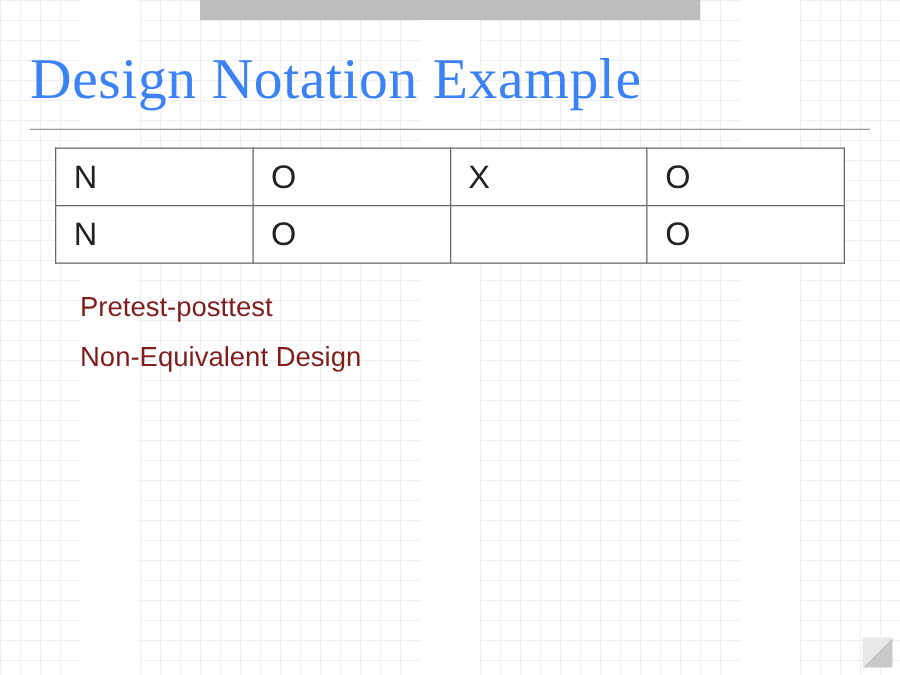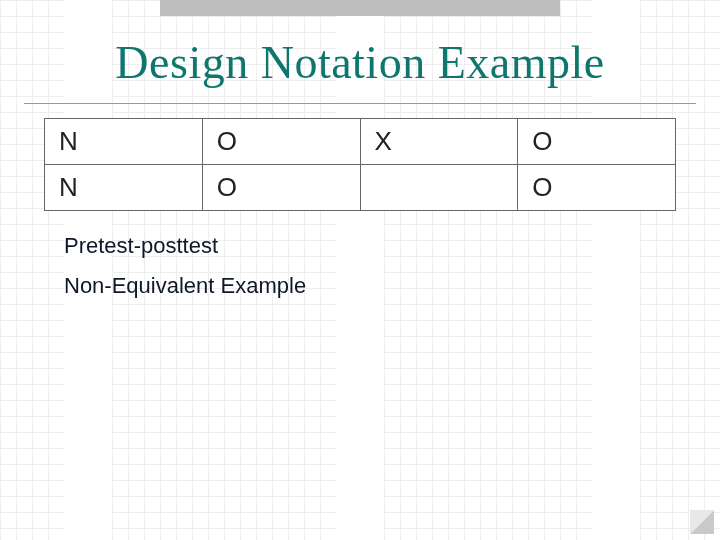--- a/index.html
+++ b/index.html
@@ -23,45 +23,44 @@
   .gridbg::before { left:64px; width:48px; }
   .gridbg::after  { left:336px; width:48px; }
   .mask1 { position:absolute; top:0; bottom:0; left:592px; width:48px; background:#fff; z-index:0;}
   .topbar {
     position: absolute; top: 0; left: 160px; width: 400px; height: 16px;
     background: #bdbdbd; z-index: 1;
   }
   .content { position: relative; z-index: 2; padding: 0 24px; }
   .title {
     font-family: Georgia, 'Times New Roman', serif;
-    font-size: 46px; color: #0f766e;
+    font-size: 46px; color: #3b82f6;
     margin: 36px 0 0 0;
     padding-bottom: 14px;
     border-bottom: 1px solid #999;
     font-weight: 400;
     letter-spacing: 0.5px;
-    text-align: center;
   }
   .tablewrap { margin: 14px 20px 0 20px; }
   table.notation {
     width: 100%; border-collapse: collapse; table-layout: fixed;
     background: #fff;
   }
   table.notation td {
     border: 1px solid #666;
     font-size: 26px;
     color: #222;
     padding: 6px 14px;
     height: 46px;
     vertical-align: middle;
     font-family: Verdana, Geneva, sans-serif;
   }
   .labels { margin: 22px 0 0 40px; }
   .labels p {
-    font-size: 22px; color: #0f172a;
+    font-size: 22px; color: #7f1d1d;
     margin: 14px 0;
     font-family: Verdana, Geneva, sans-serif;
   }
   .corner {
     position: absolute; right: 6px; bottom: 6px;
     width: 30px; height: 30px; z-index: 3;
   }
   .corner::before {
     content:""; position:absolute; right:0; bottom:0;
     border-style: solid; border-width: 0 0 24px 24px;
@@ -97,17 +96,17 @@
         <td>O</td>
         <td></td>
         <td>O</td>
       </tr>
     </tbody>
       </table>
   </div>
 
   <div class="labels">
     <p>Pretest-posttest</p>
-    <p>Non-Equivalent Example</p>
+    <p>Non-Equivalent Design</p>
   </div>
 </div>
 
 <div class="corner"></div>
 
 </body></html>

